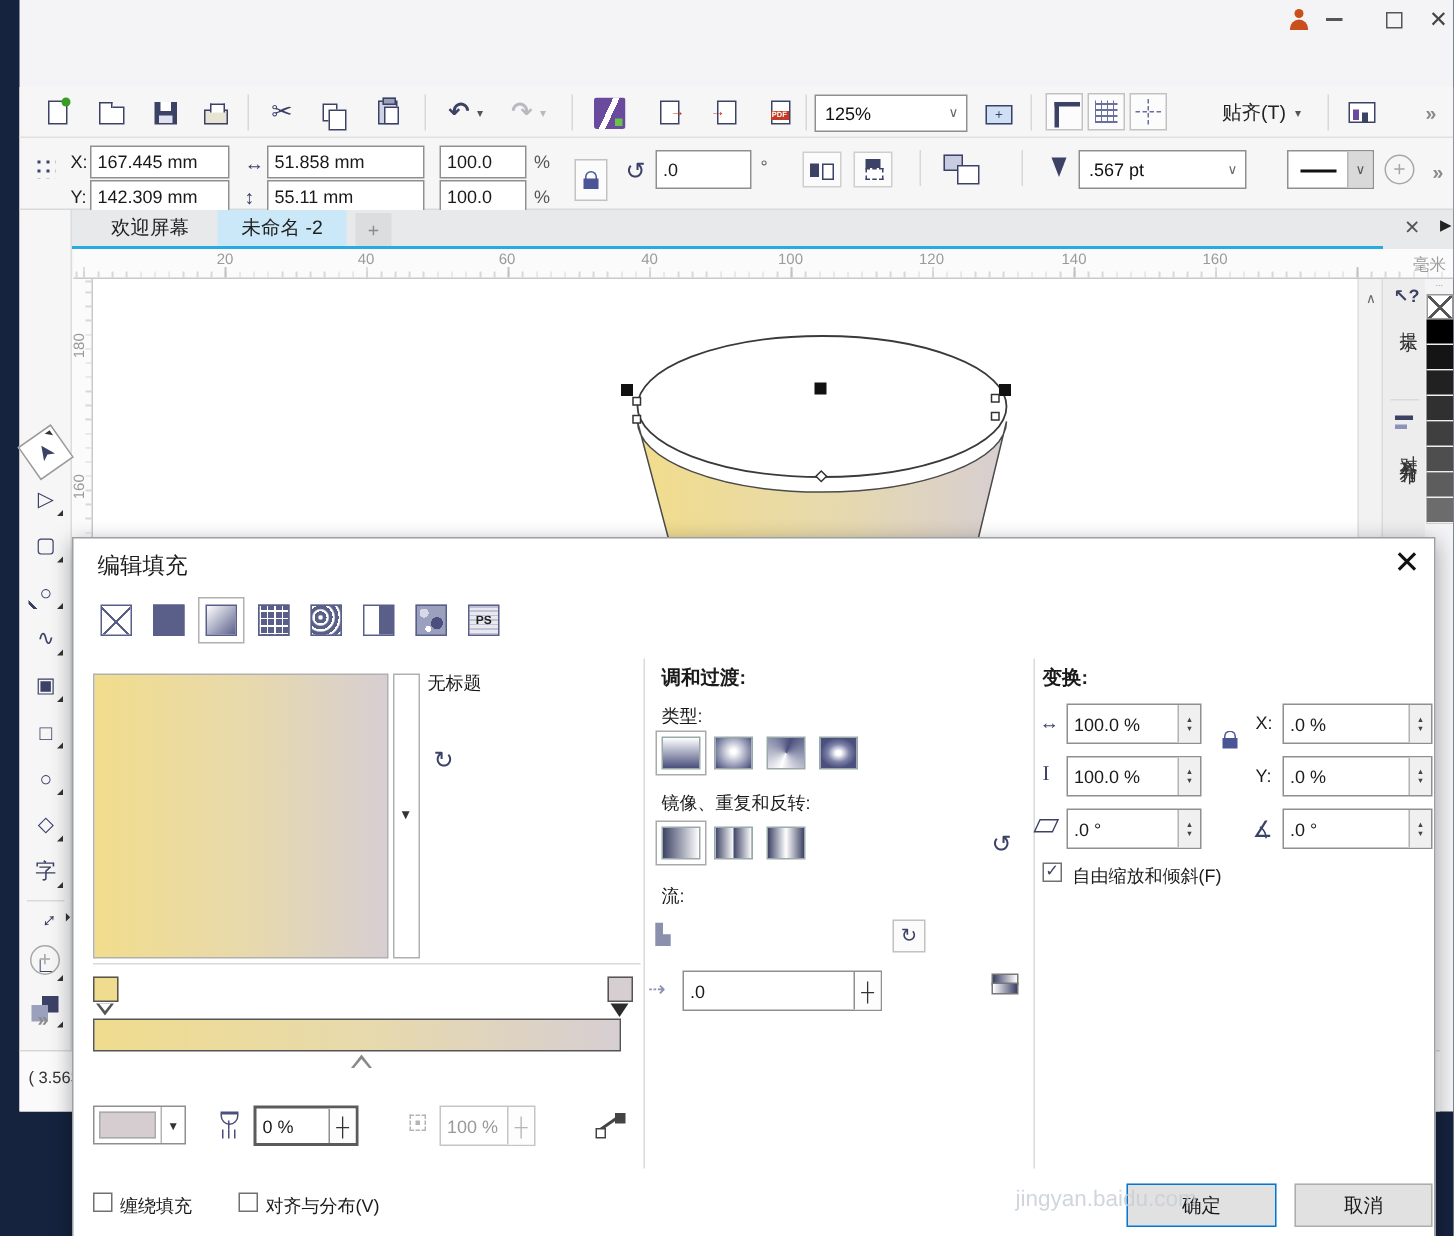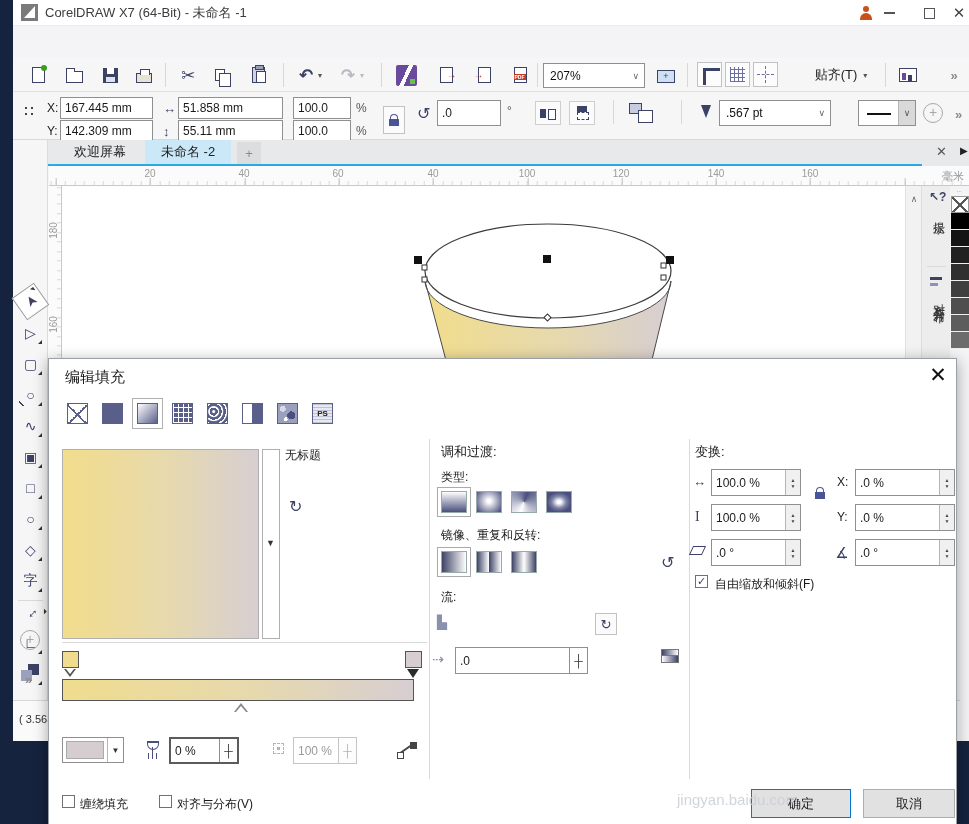--- a/index.html
+++ b/index.html
@@ -1,21 +1,21 @@
 <!DOCTYPE html>
 <html><head>
 <meta charset="utf-8">
 <style>
 *{box-sizing:border-box;margin:0;padding:0}
 body{margin:0;background:#16233e;font-family:"Liberation Sans","DejaVu Sans",sans-serif}
 #screen{position:relative;width:969px;height:824px;overflow:hidden;background:#16233e}
 .app{position:absolute;left:13px;top:0;width:956px;height:741px;background:#f4f4f6}
 .abs{position:absolute}
 .lbl{position:absolute;font-size:12px;color:#1a1a1a;white-space:nowrap}
-.b{font-weight:normal;font-size:13px}
+.b{font-weight:bold;font-size:13px}
 .ico{position:absolute;display:flex;align-items:center;justify-content:center;color:#3c4166}
 .fld{position:absolute;background:#fff;border:1px solid #8f8f8f;font-size:12px;color:#1a1a1a;padding-left:4px;display:flex;align-items:center;white-space:nowrap}
 .fld.dis{color:#9a9a9a}
 .spin{position:absolute;right:0;top:0;bottom:0;width:15px;border-left:1px solid #b5b5b5;background:#f0f0f0;display:flex;flex-direction:column;align-items:center;justify-content:center}
 .spin i{font-style:normal;font-size:5px;line-height:6px;color:#444}
 .spin.gry i{color:#b0b0b0}
 .split{position:absolute;right:0;top:0;bottom:0;width:18px;border-left:1px solid #8f8f8f;background:#fdfdfd;display:flex;align-items:center;justify-content:center;font-size:12px;color:#333}
 .split.gry{color:#b5b5b5;border-left-color:#c5c5c5}
 .sepv{position:absolute;width:1px;background:#dadada}
 .seph{position:absolute;height:1px;background:#dadada}
@@ -180,24 +180,20 @@
 .btn.default{border:1px solid #0078d7}
 .watermark{position:absolute;font-size:15px;color:#c9cfd6;opacity:.85;z-index:5;pointer-events:none}
 .serifI{font-family:"Liberation Serif","DejaVu Serif",serif;font-size:14px;color:#3c4166}
 </style>
 </head>
 <body>
 
 <div id="screen">
   <div class="app">
 
-    <div class="titlebar">
-      <span class="mi-logo"></span>
-      <span class="title-text">CorelDRAW X7 (64-Bit) - 未命名 -1</span>
-    </div>
     <div class="wbtn" style="left:840px;width:26px">
         <span class="mi-user"></span>
       </div>
     <div class="wbtn" style="left:860px;width:32px">
         <span class="wm-min"></span>
       </div>
     <div class="wbtn" style="left:900px;width:32px">
         <span class="wm-max"></span>
       </div>
     <div class="wbtn" style="left:936px;width:20px;font-size:15px">✕</div>
@@ -247,21 +243,21 @@
         <span class="mi-doc mi-arrow-in"></span>
       </div>
     <div class="tbtn" style="left:458px">
         <span class="mi-doc mi-arrow-out"></span>
       </div>
     <div class="tbtn" style="left:494px">
         <span class="mi-doc mi-pdf"></span>
       </div>
     <div class="tsep" style="left:524px"></div>
     <div class="combo" style="left:530px;top:63px;width:102px;height:25px">
-      <span>207%</span>
+      <span>125%</span>
       <span class="caret">∨</span>
     </div>
     <div class="tbtn" style="left:640px">
         <span class="mi-fit">+</span>
       </div>
     <div class="tsep" style="left:674px"></div>
     <div class="tg tg-ruler" style="left:684px"></div>
     <div class="tg tg-grid" style="left:712px"></div>
     <div class="tg tg-guides" style="left:740px"></div>
     <div class="tbtn" style="left:790px;width:76px">

